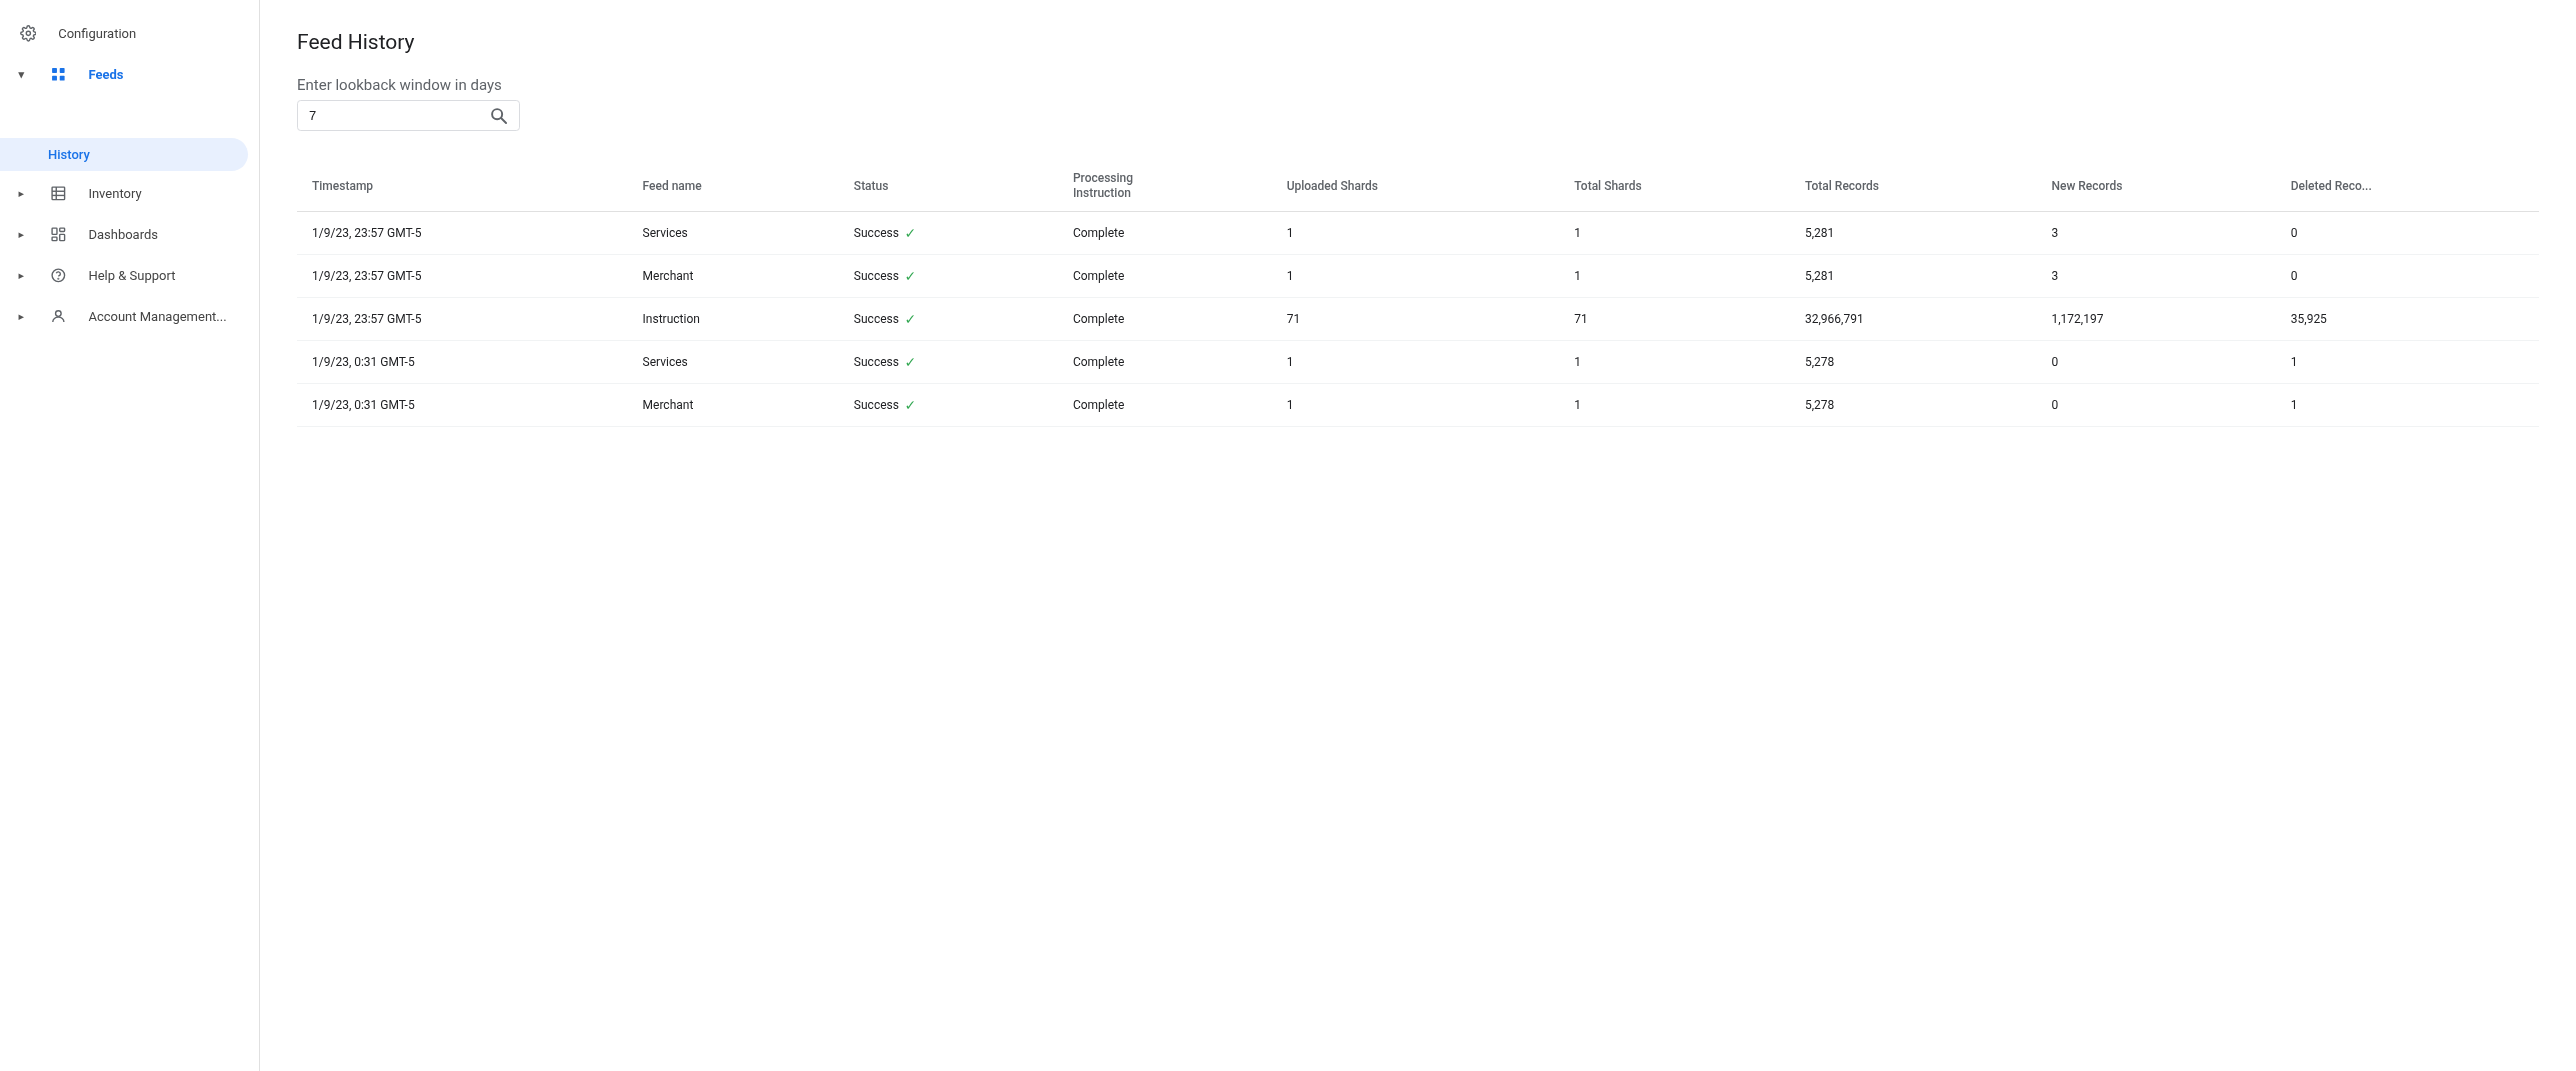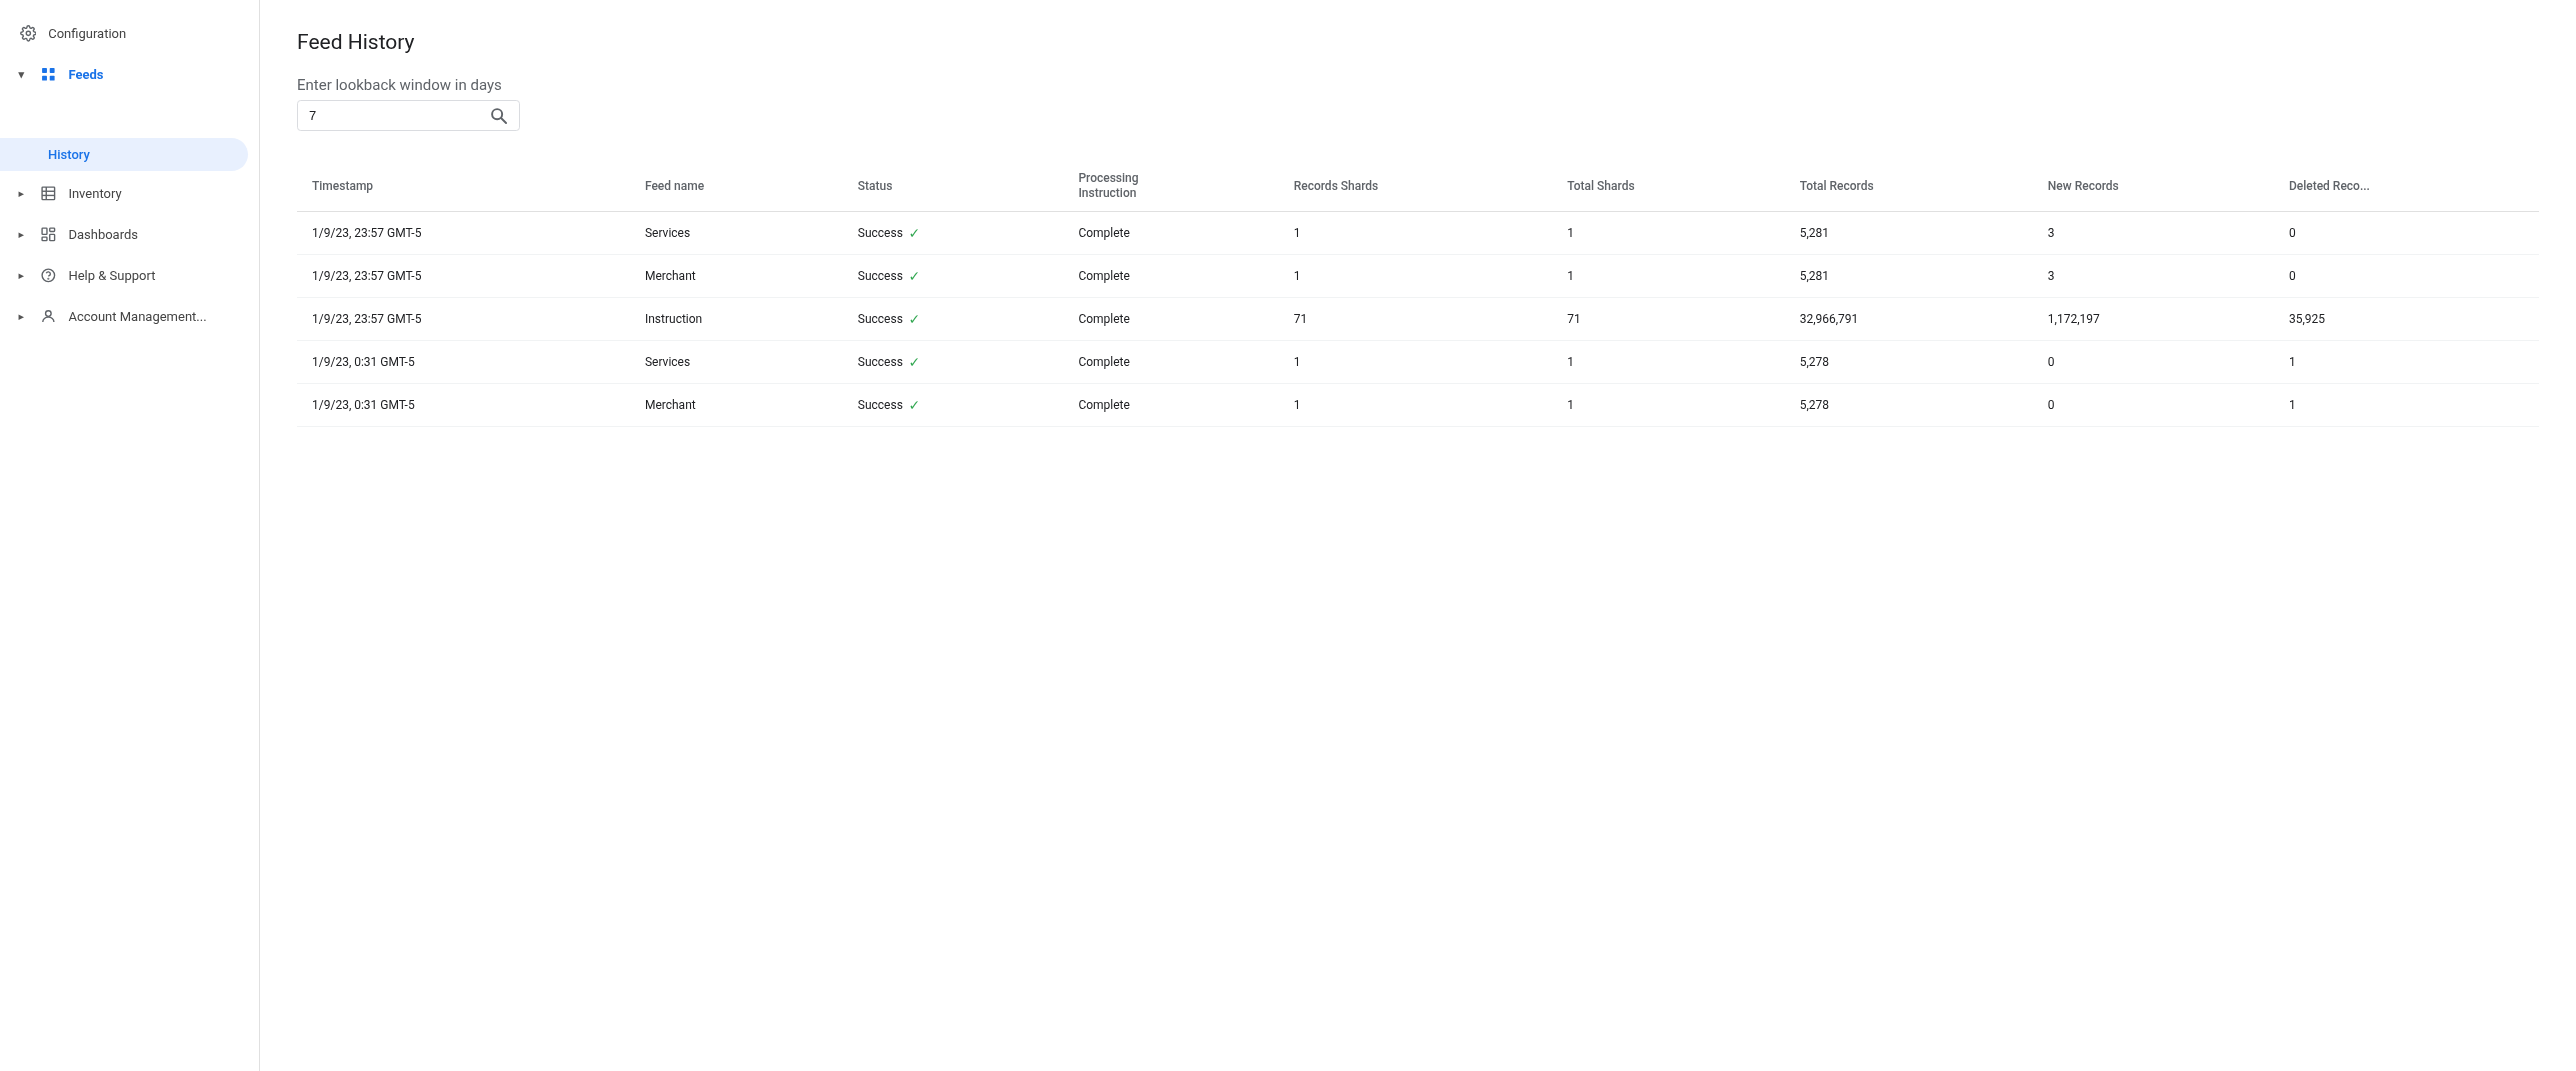--- a/index.html
+++ b/index.html
@@ -13,21 +13,21 @@
       padding: 15px 0;
       display: flex;
       flex-direction: column;
       gap: 3.7px;
       overflow-y: auto;
       background: #fff;
     }
     .sidebar-item {
       display: flex;
       align-items: center;
-      gap: 11px;
+      gap: 21px;
       padding: 9.3px 15px 9.3px 18.6px;
       cursor: pointer;
       border-radius: 0 22px 22px 0;
       margin-right: 11px;
       color: #444;
       font-size: 13px;
       user-select: none;
     }
     .sidebar-item.active { background: #e8f0fe; color: #1a73e8; font-weight: 500; }
     .sidebar-item .icon { width: 18.6px; height: 18.6px; display: flex; align-items: center; justify-content: center; flex-shrink: 0; }
@@ -223,21 +223,21 @@
     </div>
   </div>
 
   <table class="data-table">
     <thead>
       <tr>
         <th>Timestamp</th>
         <th>Feed name</th>
         <th>Status</th>
         <th class="th-processing">Processing<br>Instruction</th>
-        <th>Records Shards</th>
+        <th>Uploaded Shards</th>
         <th>Total Shards</th>
         <th>Total Records</th>
         <th>New Records</th>
         <th>Deleted Reco...</th>
       </tr>
     </thead>
     <tbody id="table-body">
         <tr>
       <td>1/9/23, 23:57 GMT-5</td>
       <td>Services</td>

